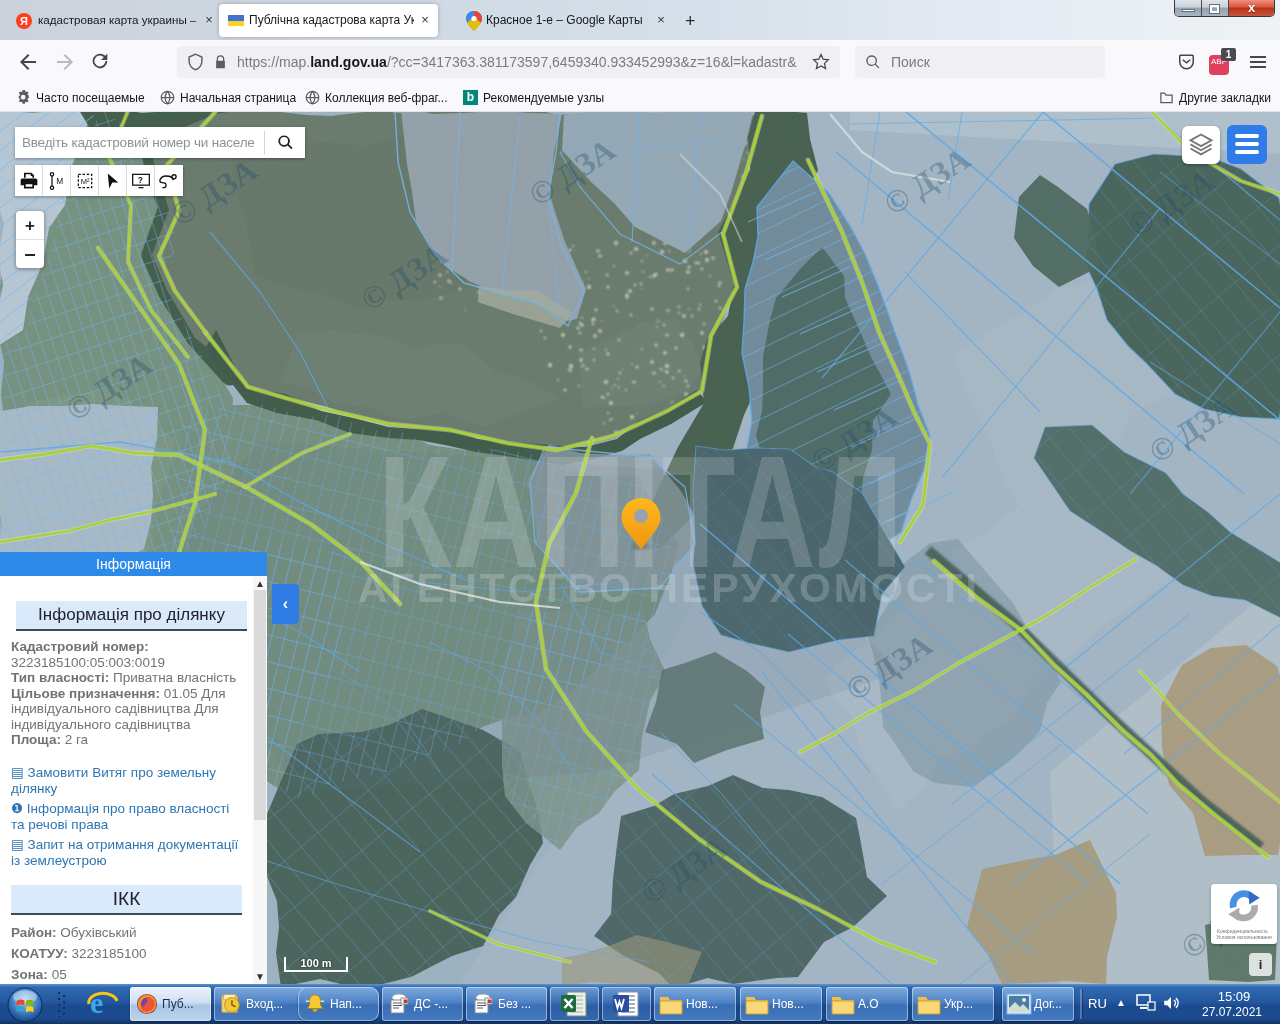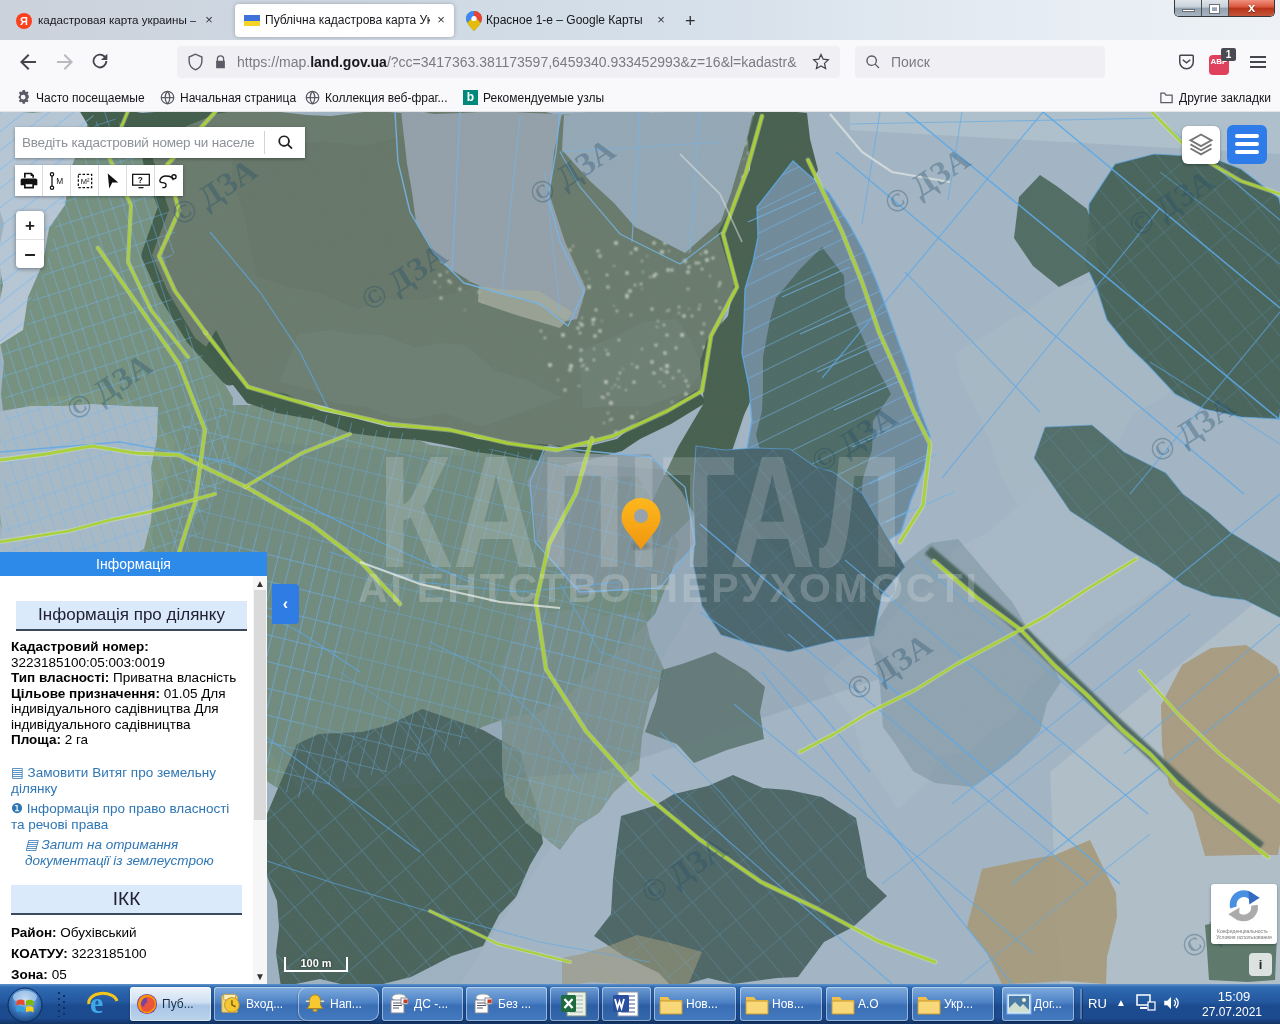--- a/index.html
+++ b/index.html
@@ -49,21 +49,21 @@
   #menubtn .bar { position:absolute; left:8px; width:24px; height:4px; background:#fff; border-radius:2px; }
 
   
   #ipanelhead { position:absolute; left:0; top:440px; width:267px; height:24px; background:#2e8ae8; color:#fff; font-size:14px; text-align:center; line-height:24px; }
   #ipanel { position:absolute; left:0; top:464px; width:267px; height:408px; background:#fff; }
   #ipscroll { position:absolute; right:0; top:0; width:14px; height:408px; background:#f6f6f6; }
   #ipscroll .thumb { position:absolute; left:1px; top:14px; width:12px; height:230px; background:#dadada; }
   #collapsetab { position:absolute; left:272px; top:472px; width:27px; height:40px; background:#2e7ce4; border-radius:0 4px 4px 0; color:#fff; text-align:center; line-height:40px; font-size:16px; font-weight:bold; }
 
   .iphdr { margin:0 auto; width:231px; background:#dbeafa; border-bottom:2px solid #3a4a5a; text-align:center; color:#223; }
-  .ipbody { font-size:13.5px; color:#000000; }
+  .ipbody { font-size:13.5px; color:#737373; }
   .ipbody b { font-weight:bold; }
   .iplink { color:#2e76b4; }
 
   
   #recap { position:absolute; left:1211px; top:772px; width:66px; height:60px; background:#fff; border-radius:3px; box-shadow:0 1px 3px rgba(0,0,0,.3); }
   #ibtn { position:absolute; left:1249px; top:841px; width:23px; height:23px; background:rgba(255,255,255,.78); border-radius:4px; color:#222; font-weight:bold; text-align:center; line-height:23px; font-size:13px; }
 
   
   #scalebar { position:absolute; left:284px; top:845px; width:64px; height:15px; border:2px solid #fff; border-top:none; color:#fff; font-size:11px; font-weight:bold; text-align:center; line-height:13px; text-shadow:0 0 2px rgba(0,0,0,.7); }
 
@@ -79,21 +79,21 @@
 </head>
 <body>
 <div id="page">
 
   <div id="titlebar">
     <div class="tab" id="tab1" style="left:8px; width:214px;">
       <div style="position:absolute;left:8px;top:9px;width:16px;height:16px;border-radius:50%;background:#fc3f1d;color:#fff;font-size:11px;font-weight:bold;text-align:center;line-height:16px;">Я</div>
       <div class="ttl" style="width:158px;font-size:11.6px;">кадастровая карта украины —</div>
       <div class="tclose" style="right:6px;">×</div>
     </div>
-    <div class="tab" id="tab2" style="left:235px; width:219px;">
+    <div class="tab" id="tab2" style="left:219px; width:219px;">
       <div style="position:absolute;left:9px;top:11px;width:16px;height:11px;">
         <div style="height:5.5px;background:#3f72d8;"></div>
           <div style="height:5.5px;background:#f5d327;"></div>
       </div>
       <div class="ttl" style="width:165px;">Публічна кадастрова карта Ук</div>
       <div class="tclose" style="right:6px;">×</div>
     </div>
     <div class="tab" id="tab3" style="left:456px; width:216px;">
       <svg style="position:absolute;left:10px;top:7px;" width="16" height="20" viewBox="0 0 16 20">
         <path d="M8 0C3.6 0 0 3.4 0 7.6 0 12.8 8 20 8 20s8-7.2 8-12.4C16 3.4 12.4 0 8 0z" fill="#34a853"></path>
@@ -145,21 +145,21 @@
       <svg style="position:absolute;left:10px;top:8px;" width="16" height="16" viewBox="0 0 24 24">
           <path d="M10 2a8 8 0 1 0 4.9 14.3l5.4 5.4 1.4-1.4-5.4-5.4A8 8 0 0 0 10 2zm0 2a6 6 0 1 1 0 12 6 6 0 0 1 0-12z" fill="#5b5b66"></path>
         </svg>
       <div style="position:absolute;left:36px;top:8px;font-size:14px;color:#7a7a84;">Поиск</div>
     </div>
     <svg class="navic" style="left:1177px;top:13px;" width="19" height="18" viewBox="0 0 24 24">
         <path d="M4 3h16c.6 0 1 .4 1 1v8a9 9 0 0 1-18 0V4c0-.6.4-1 1-1z" fill="none" stroke="#45454e" stroke-width="2"></path>
         <path d="M7 9l5 4 5-4" fill="none" stroke="#45454e" stroke-width="2"></path>
       </svg>
     <div style="position:absolute;left:1209px;top:15px;width:20px;height:20px;background:#e1405c;border-radius:4px;"></div>
-    <div style="position:absolute;left:1210.5px;top:17px;color:#fff;font-size:8px;font-weight:bold;width:17px;text-align:center;">ABP</div>
+    <div style="position:absolute;left:1210.5px;top:17px;color:#fff;font-size:8px;font-weight:normal;width:17px;text-align:center;">ABP</div>
     <div style="position:absolute;left:1221px;top:8px;width:15px;height:13px;background:#4a4a52;border-radius:2px;color:#fff;font-size:10px;font-weight:bold;text-align:center;line-height:13px;">1</div>
     <div style="position:absolute;left:1250px;top:16px;width:16px;height:2px;background:#45454e;box-shadow:0 5px 0 #45454e,0 10px 0 #45454e;"></div>
   </div>
 
   <div id="bookmarks">
     <svg style="position:absolute;left:16px;top:6px;" width="15" height="15" viewBox="0 0 24 24">
         <path d="M12 8a4 4 0 1 0 0 8 4 4 0 0 0 0-8zm9.4 5.6l-2.1 1.6c0 .3 0 .5-.1.8l1.9 1.9-1.6 2.7-2.6-.8c-.4.3-.9.6-1.4.8l-.6 2.6h-3.8l-.6-2.6a7 7 0 0 1-1.4-.8l-2.6.8-1.6-2.7 1.9-1.9c-.1-.3-.1-.5-.1-.8l-2.1-1.6v-3.2l2.1-1.6c0-.3 0-.5.1-.8L5 5.2l1.6-2.7 2.6.8c.4-.3.9-.6 1.4-.8l.6-2.5h3.8l.6 2.5c.5.2 1 .5 1.4.8l2.6-.8L21.2 5l-1.9 1.9c.1.3.1.5.1.8l2.1 1.6v3.3z" fill="#5b5b66" transform="scale(.95)"></path>
       </svg>
     <div class="bmk" style="left:36px;">Часто посещаемые</div>
     <svg style="position:absolute;left:160px;top:6px;" width="15" height="15" viewBox="0 0 24 24">
@@ -821,21 +821,21 @@
         <b>Тип власності:</b> Приватна власність<br>
         <b>Цільове призначення:</b> 01.05 Для індивідуального садівництва Для індивідуального садівництва<br>
         <b>Площа:</b> 2 га
       </div>
       <div class="ipbody iplink" style="position:absolute;left:11px;top:189px;width:232px;line-height:15.5px;">
         ▤ Замовити Витяг про земельну ділянку
       </div>
       <div class="ipbody iplink" style="position:absolute;left:11px;top:225px;width:232px;line-height:15.5px;">
         ❶ Інформація про право власності та речові права
       </div>
-      <div class="ipbody iplink" style="position:absolute;left:25px;top:261px;width:232px;line-height:15.5px;font-style:italic;">
+      <div class="ipbody iplink" style="position:absolute;left:11px;top:261px;width:232px;line-height:15.5px;">
         ▤ Запит на отримання документації із землеустрою
       </div>
       <div style="position:absolute;left:11px;top:309px;width:231px;">
         <div class="iphdr" style="font-size:19px;padding:3px 0;">ІКК</div>
       </div>
       <div class="ipbody" style="position:absolute;left:11px;top:346px;width:232px;line-height:21px;">
         <b>Район:</b> Обухівський<br>
         <b>КОАТУУ:</b> 3223185100<br>
         <b>Зона:</b> 05<br>
          003

